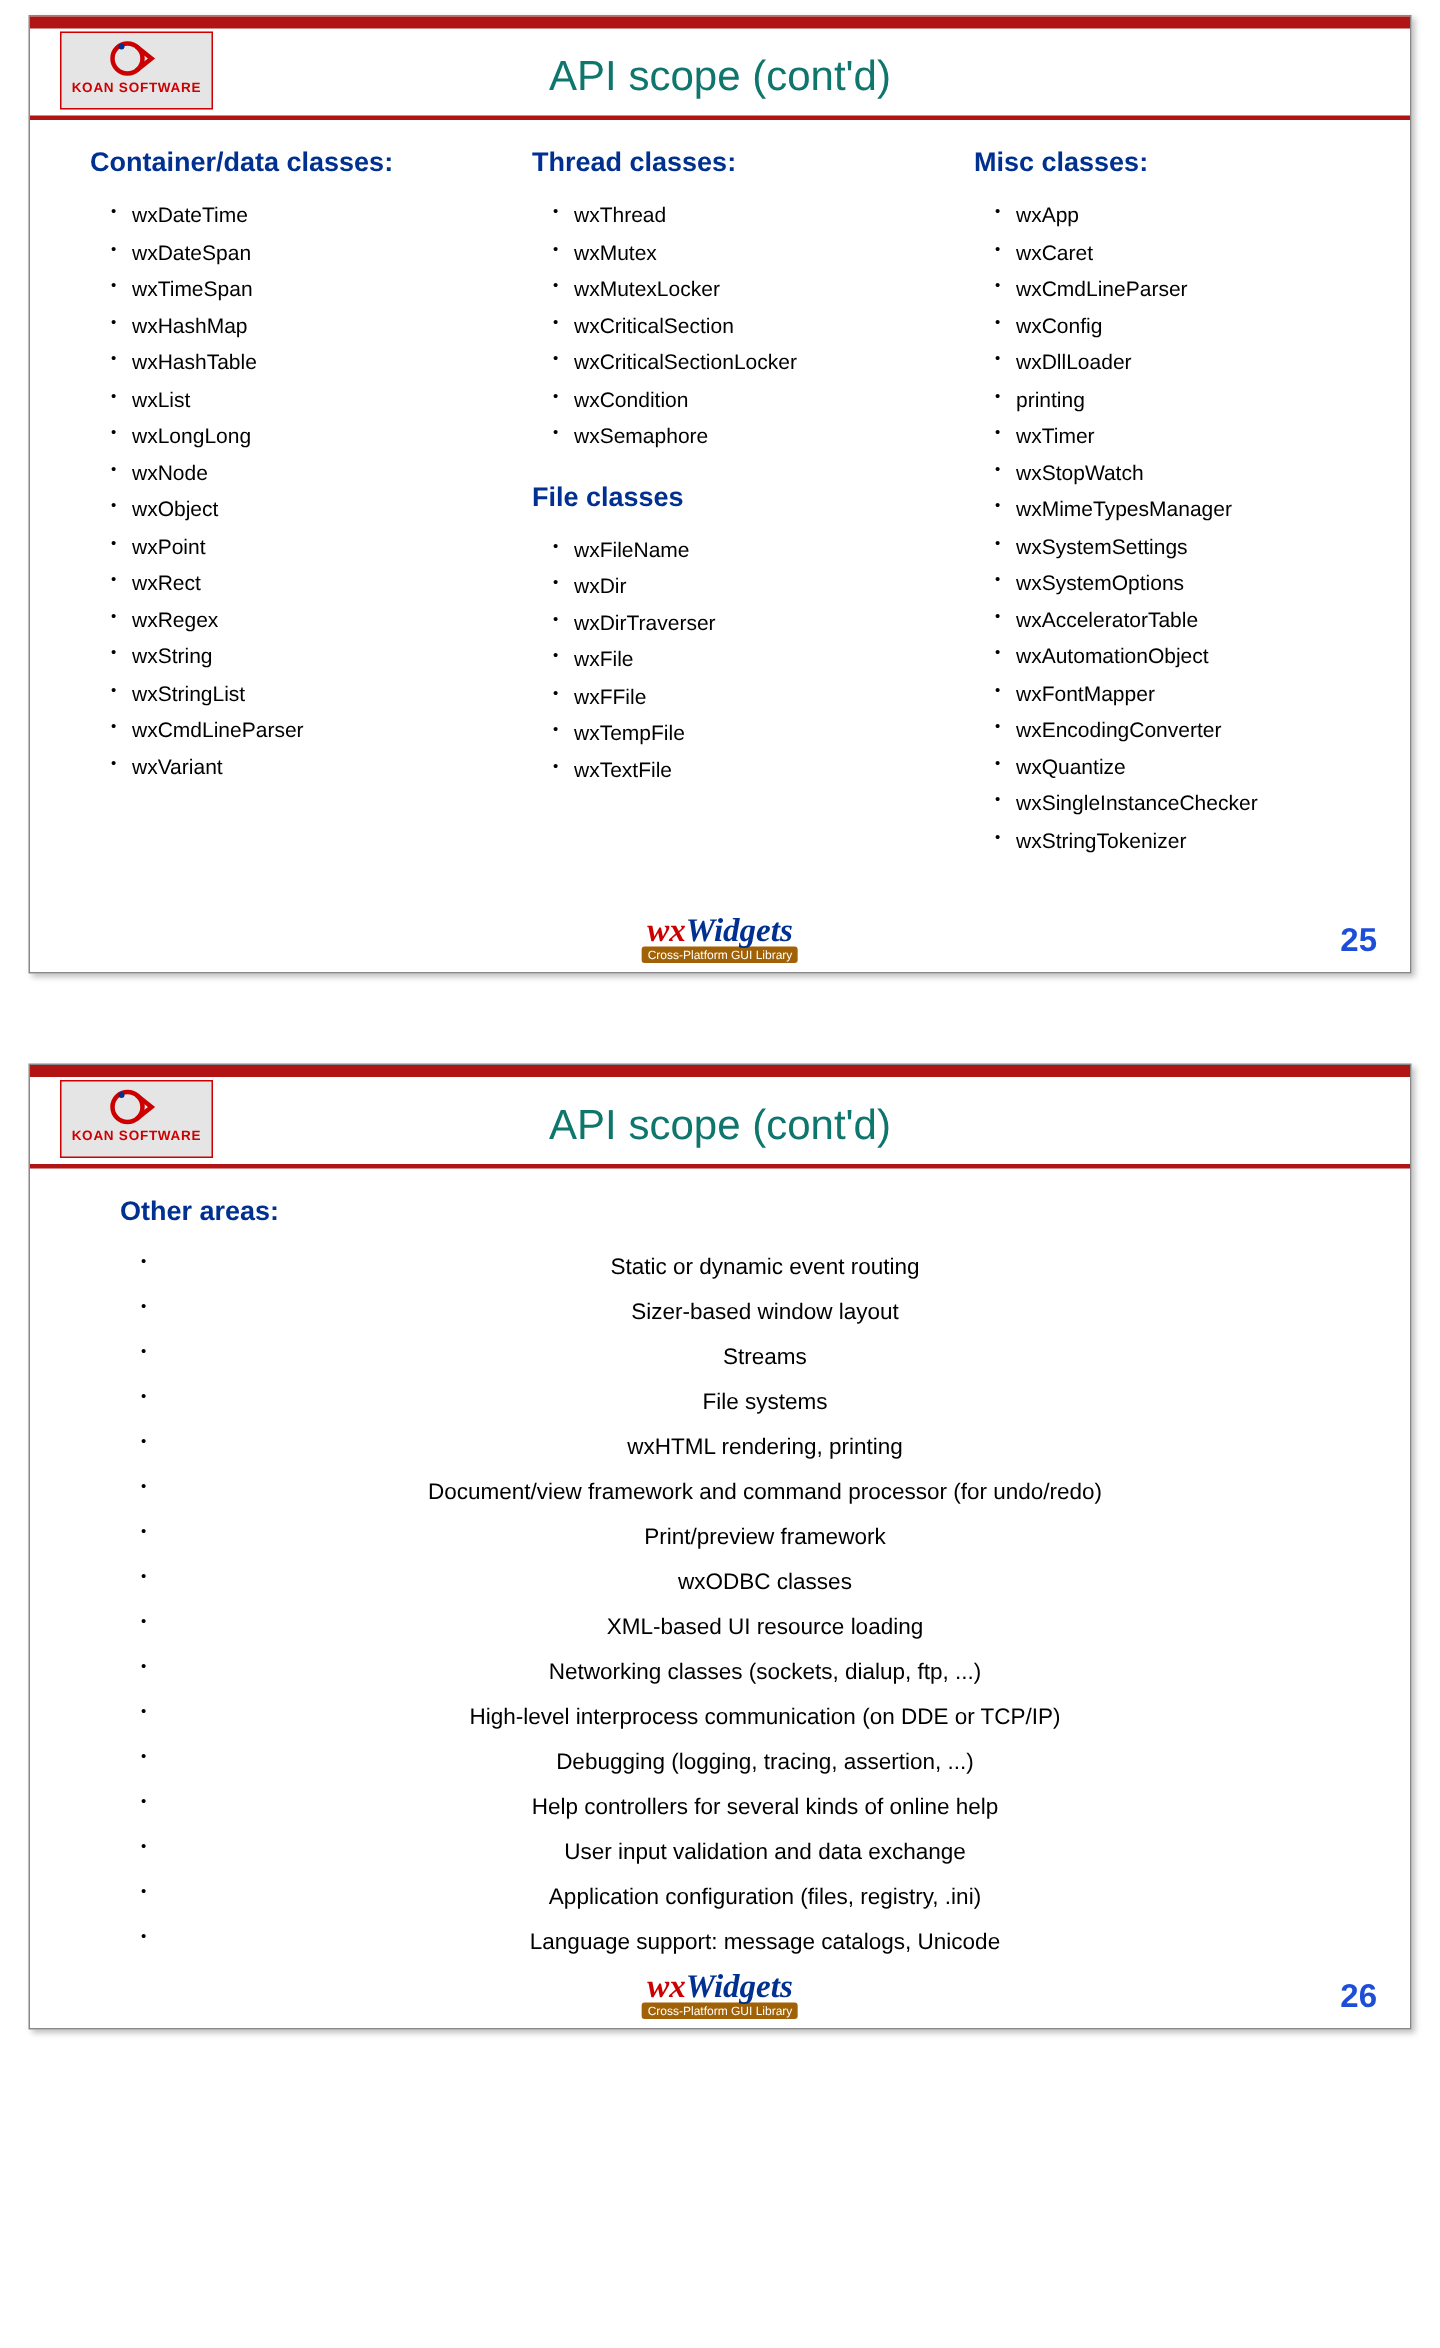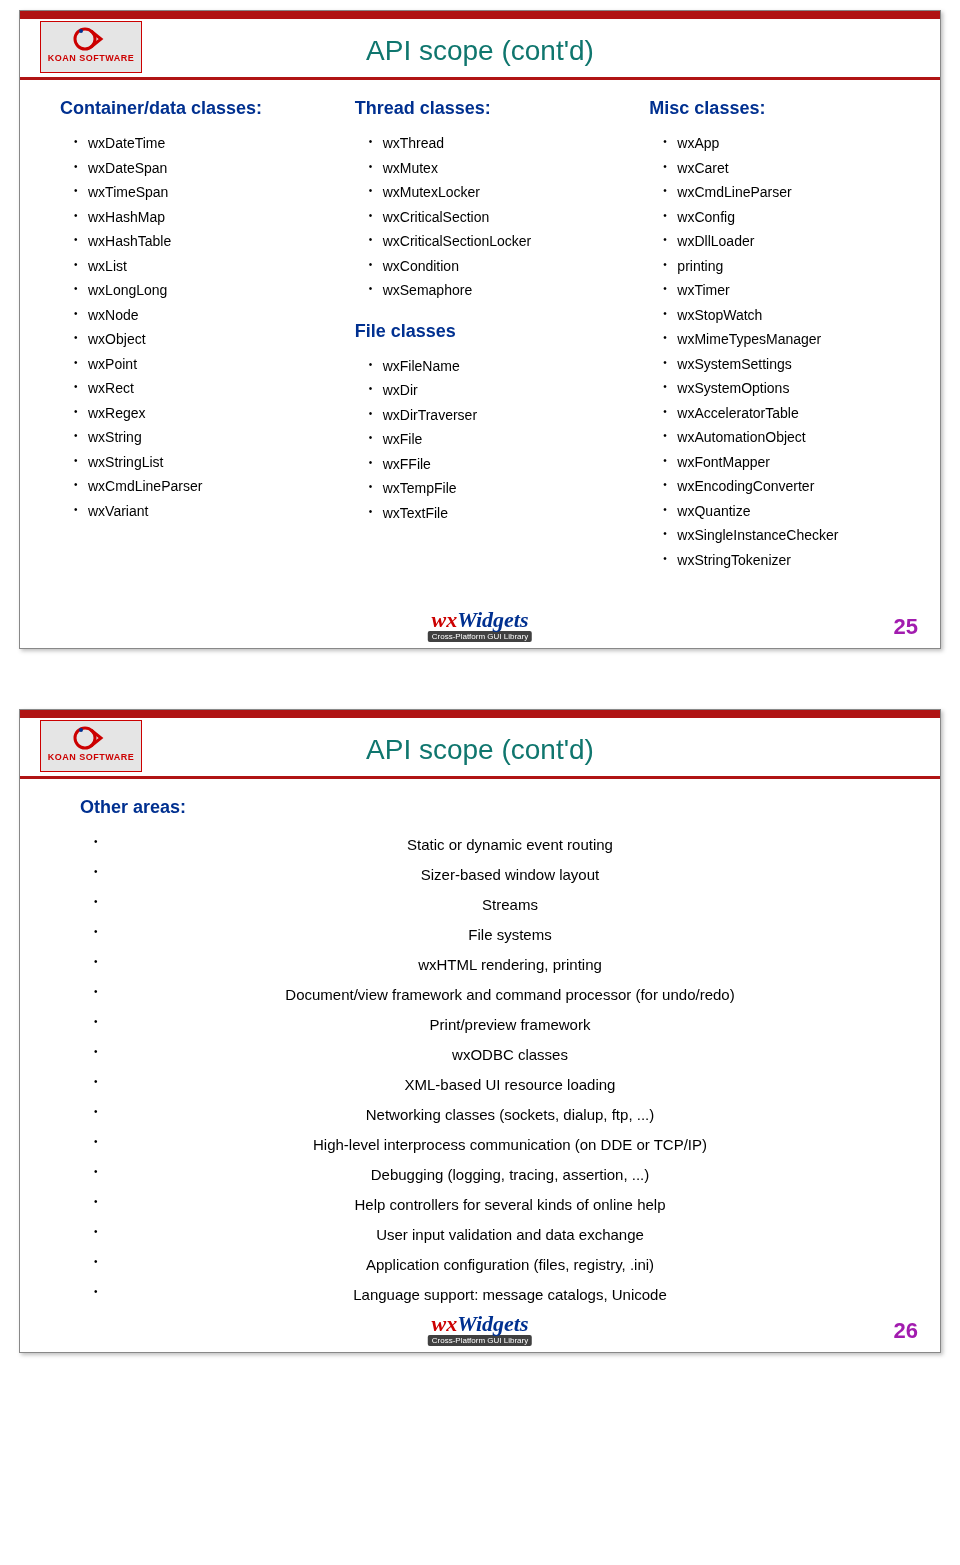--- a/index.html
+++ b/index.html
@@ -105,33 +105,33 @@
   .wxw {
     font-family: Georgia, serif;
     font-style: italic;
     font-size: 22px;
   }
   .wxw .wx { color:#c00; font-weight:bold; font-style:italic; }
   .wxw .widgets { color:#003090; font-weight:bold; }
   .cpgl {
     display:block;
     font-size:8px;
-    background:#404040;
+    background:#a16207;
     color:#fff;
     border-radius:2px;
     padding:1px 4px;
     margin-top:-2px;
   }
   .pagenum {
     position: absolute;
     right: 22px;
     bottom: 8px;
     font-size: 22px;
     font-weight: bold;
-    color: #a21caf;
+    color: #1d4ed8;
   }
 </style>
 </head>
 <body>
 
 <div class="slide">
   <div class="topbar"></div>
   <div class="header">
     <div class="logo">
       <svg width="40" height="28" viewBox="0 0 40 28">

